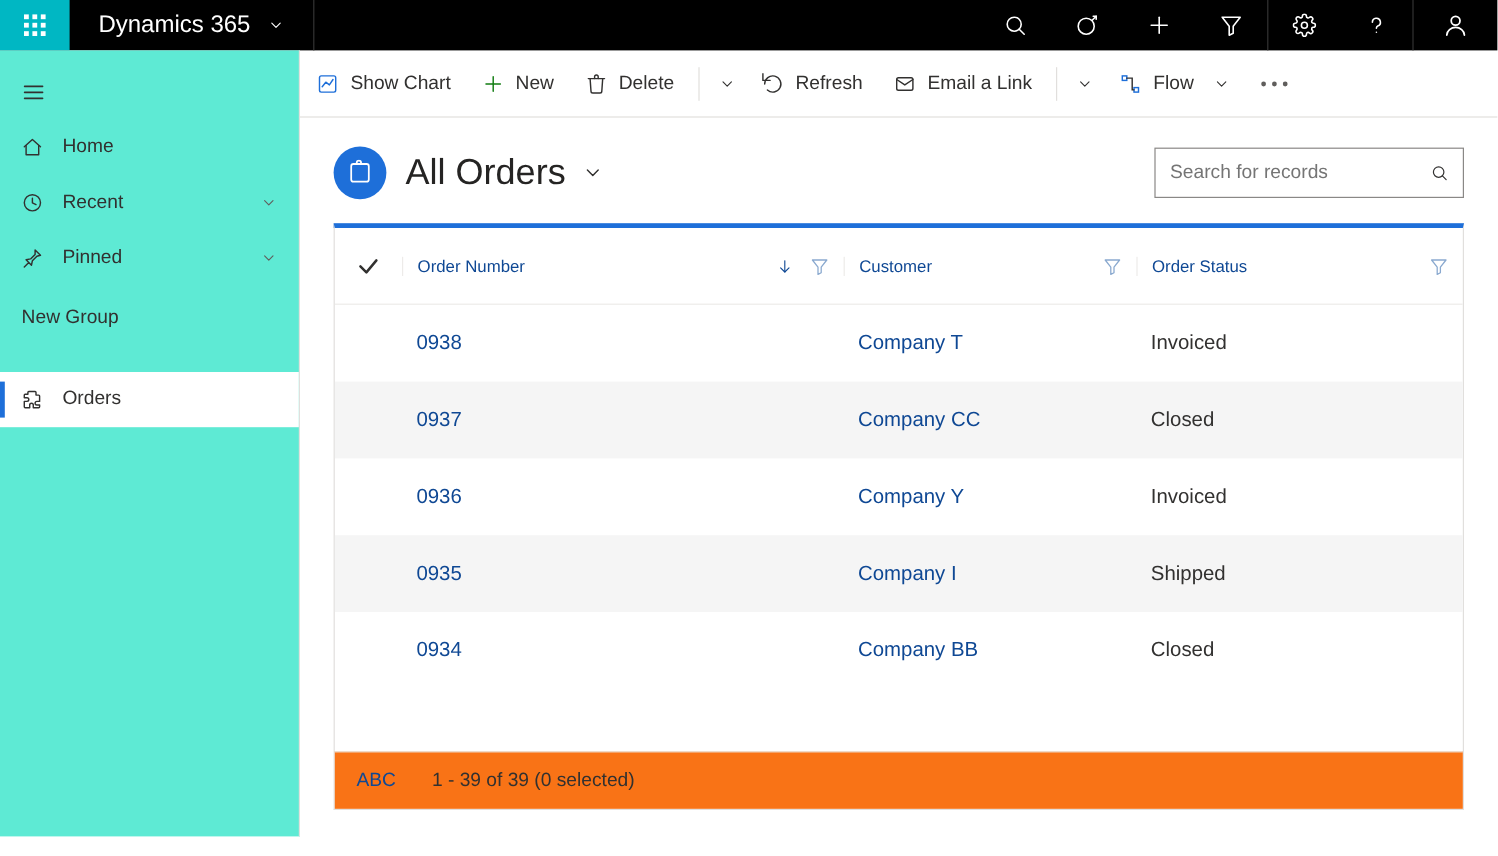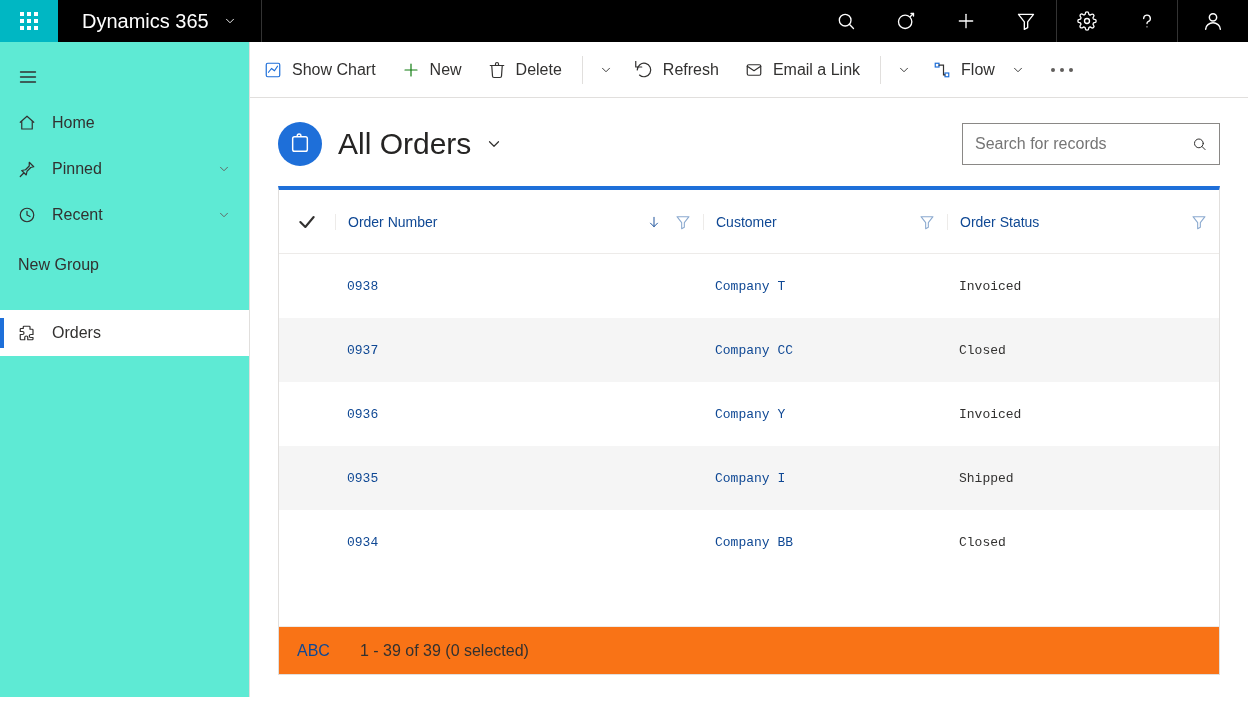--- a/index.html
+++ b/index.html
@@ -180,22 +180,21 @@
     padding: 0 12px;
     border-left:1px solid #edebe9;
   }
   .ghead .hcell:first-child { border-left:none; }
   .col-check { width:56px; justify-content:center; }
   .col-order { width: 368px; }
   .col-cust { width: 244px; }
   .col-status { flex:1; }
   .h-filter { margin-left:auto; color:#8aa9cf; }
   .grow {
-    font-size:13px;
-    font-family:Liberation Mono, monospace;
+    font-size:17px;
   }
   .grow:nth-child(odd){ background:#f5f5f5; }
   .grow .gcell { padding: 0 12px; }
   .gcell.col-order a, .gcell.col-cust a { color:#0f4894; text-decoration:none; }
   .gcell.col-status { color:#323130; }
   .gridfooter {
     height:48px;
     border-top:1px solid #edebe9;
     display:flex;
     align-items:center;
@@ -300,35 +299,35 @@
     </div>
     <div class="sb-item">
       <svg width="18" height="18" viewBox="0 0 24 24" class="icon-stroke">
           <path d="M3 11l9-8 9 8"></path>
           <path d="M5 10v10h14V10"></path>
         </svg>
       <span>Home</span>
     </div>
     <div class="sb-item">
       <svg width="18" height="18" viewBox="0 0 24 24" class="icon-stroke">
-          <path d="M15 3l6 6-4 1-5 5-1 5-3-3-5 5 5-5-3-3 5-1 5-5z"></path>
-        </svg>
-      <span>Pinned</span>
+          <circle cx="12" cy="12" r="9"></circle>
+          <polyline points="12 7 12 12 16 14"></polyline>
+        </svg>
+      <span>Recent</span>
       <span class="sb-chevron">
         <svg width="14" height="14" viewBox="0 0 24 24" class="icon-stroke">
             <polyline points="6 9 12 15 18 9"></polyline>
           </svg>
       </span>
     </div>
     <div class="sb-item">
       <svg width="18" height="18" viewBox="0 0 24 24" class="icon-stroke">
-          <circle cx="12" cy="12" r="9"></circle>
-          <polyline points="12 7 12 12 16 14"></polyline>
-        </svg>
-      <span>Recent</span>
+          <path d="M15 3l6 6-4 1-5 5-1 5-3-3-5 5 5-5-3-3 5-1 5-5z"></path>
+        </svg>
+      <span>Pinned</span>
       <span class="sb-chevron">
         <svg width="14" height="14" viewBox="0 0 24 24" class="icon-stroke">
             <polyline points="6 9 12 15 18 9"></polyline>
           </svg>
       </span>
     </div>
     <div class="sb-section-label">New Group</div>
     <div class="sb-item sb-active">
       <svg width="18" height="18" viewBox="0 0 24 24" class="icon-stroke">
           <path d="M9 3h6a1 1 0 0 1 1 1v3h3a1 1 0 0 1 1 1v6h-3a2 2 0 1 0 0 4h3v2a1 1 0 0 1-1 1h-6v-3a2 2 0 1 0-4 0v3H4a1 1 0 0 1-1-1v-6h3a2 2 0 1 0 0-4H3V7a1 1 0 0 1 1-1h3V4a1 1 0 0 1 1-1z"></path>

